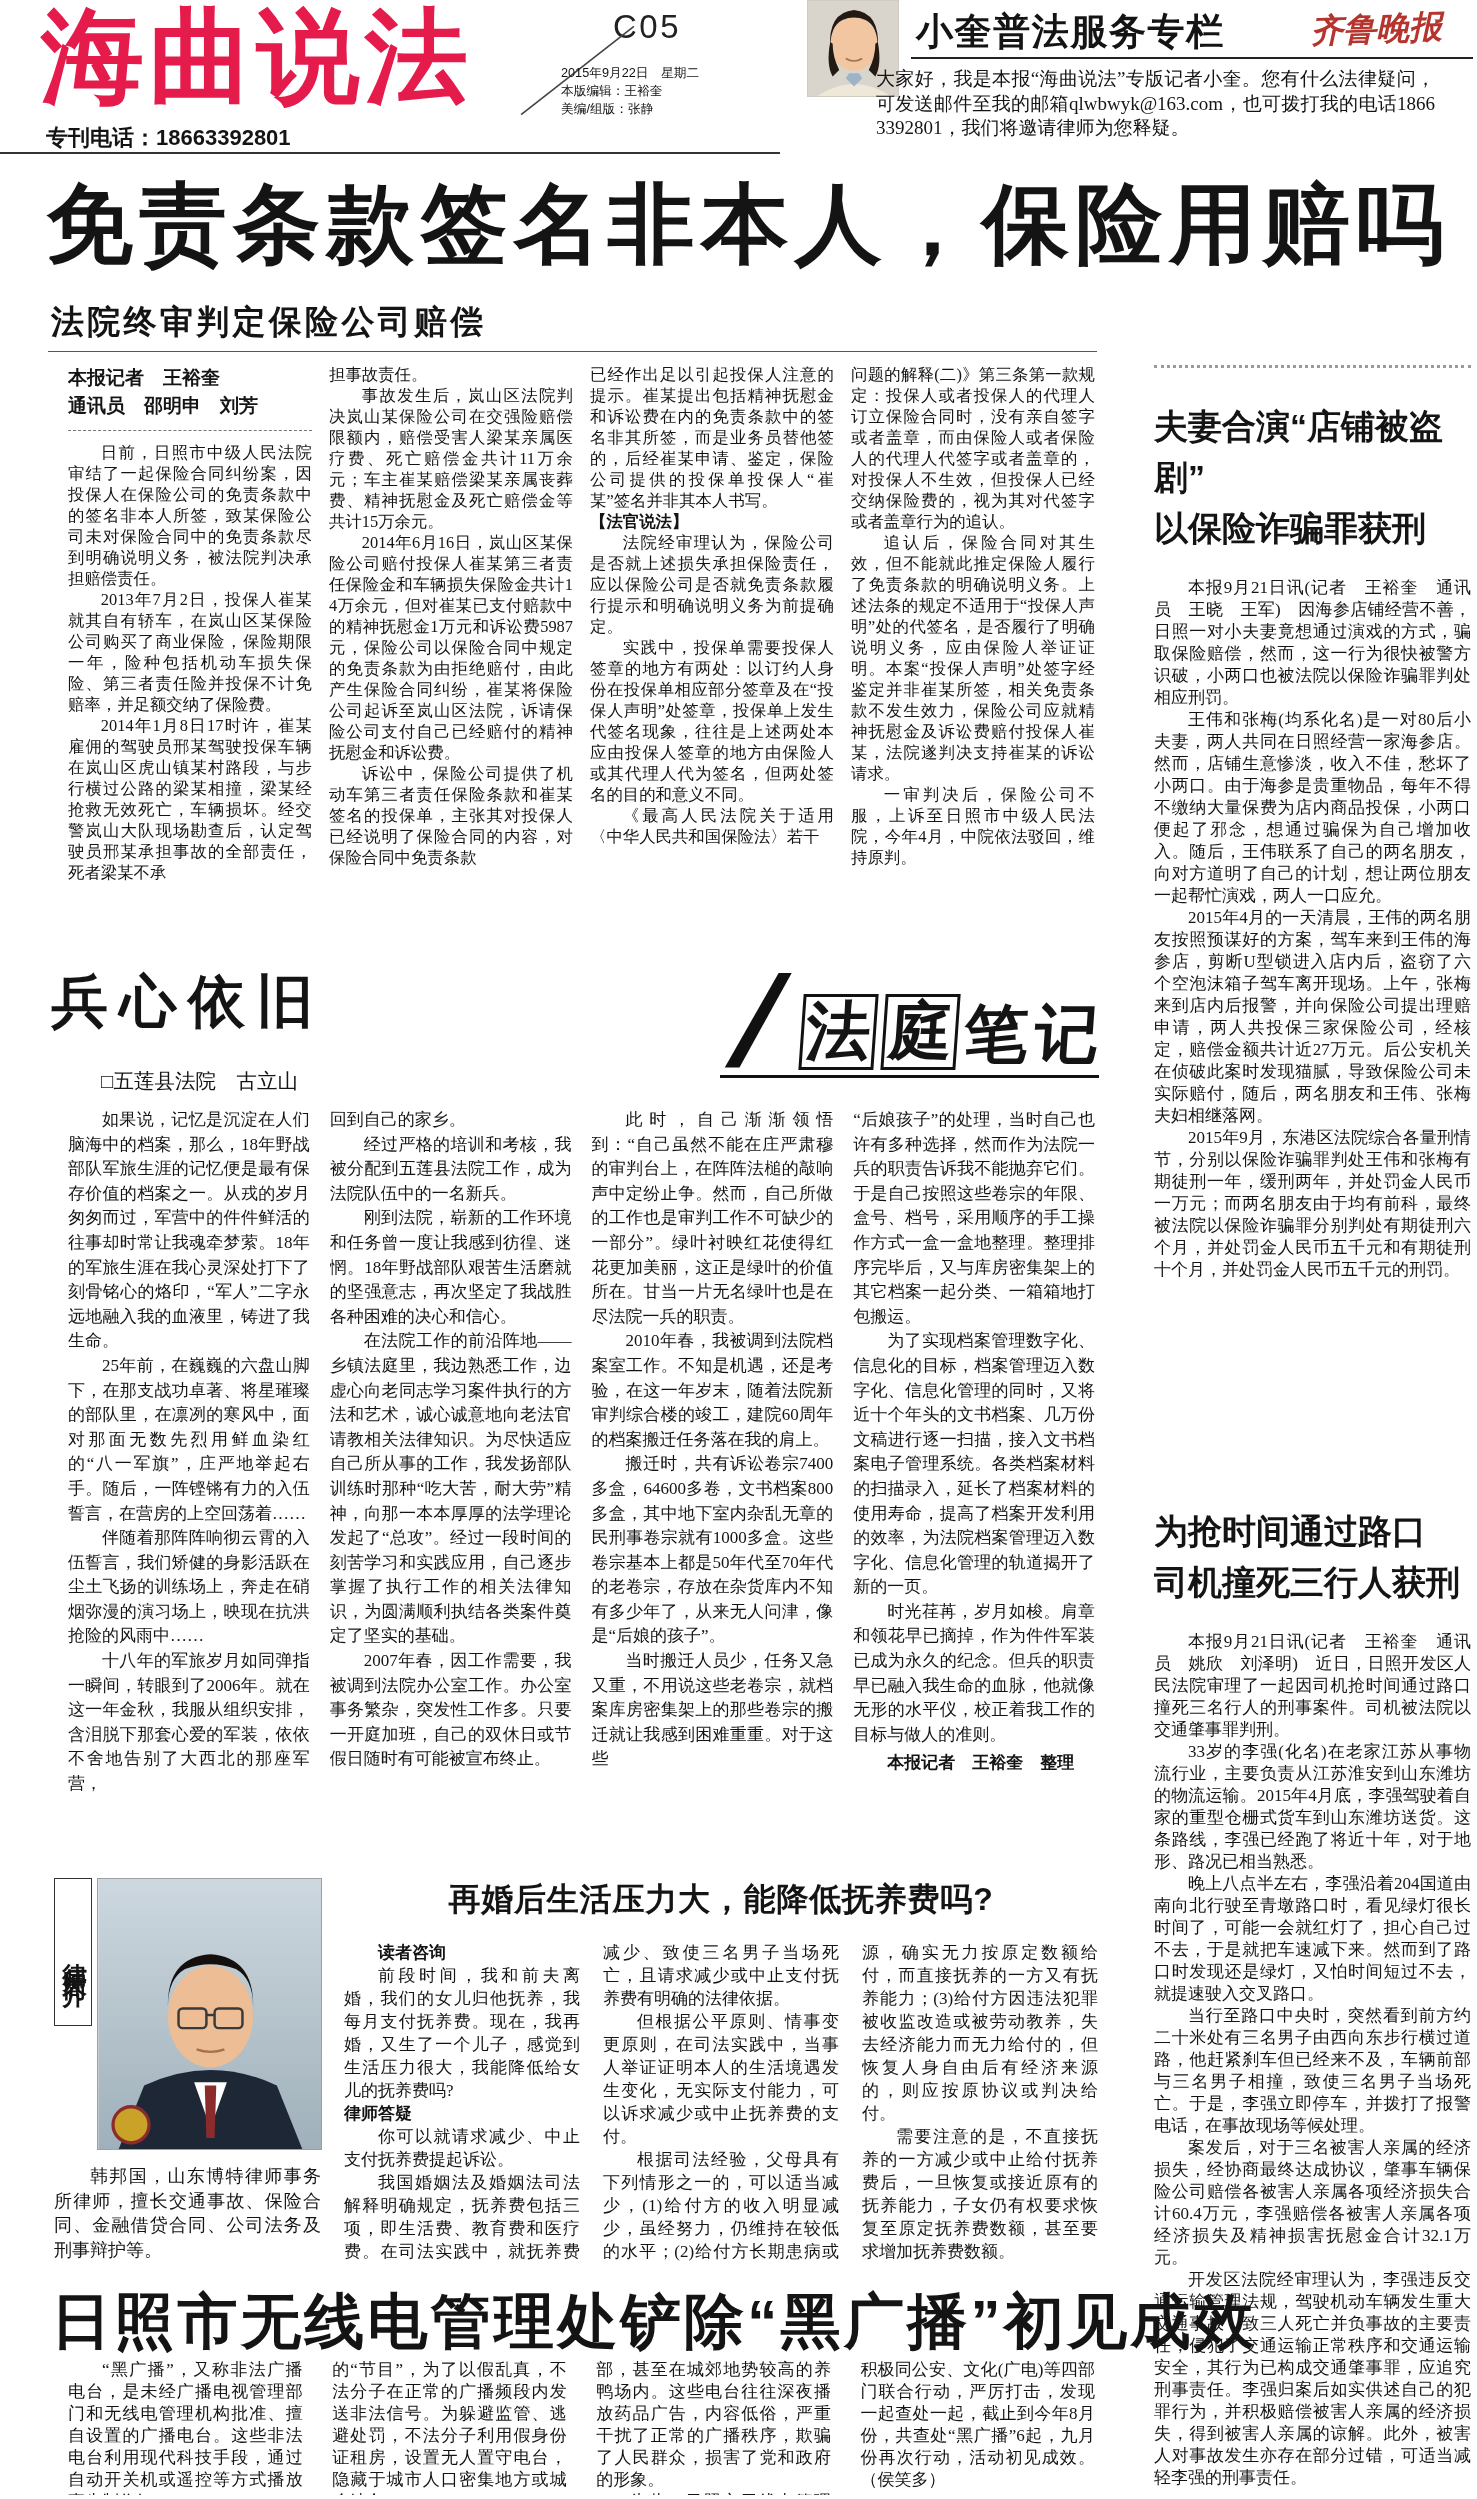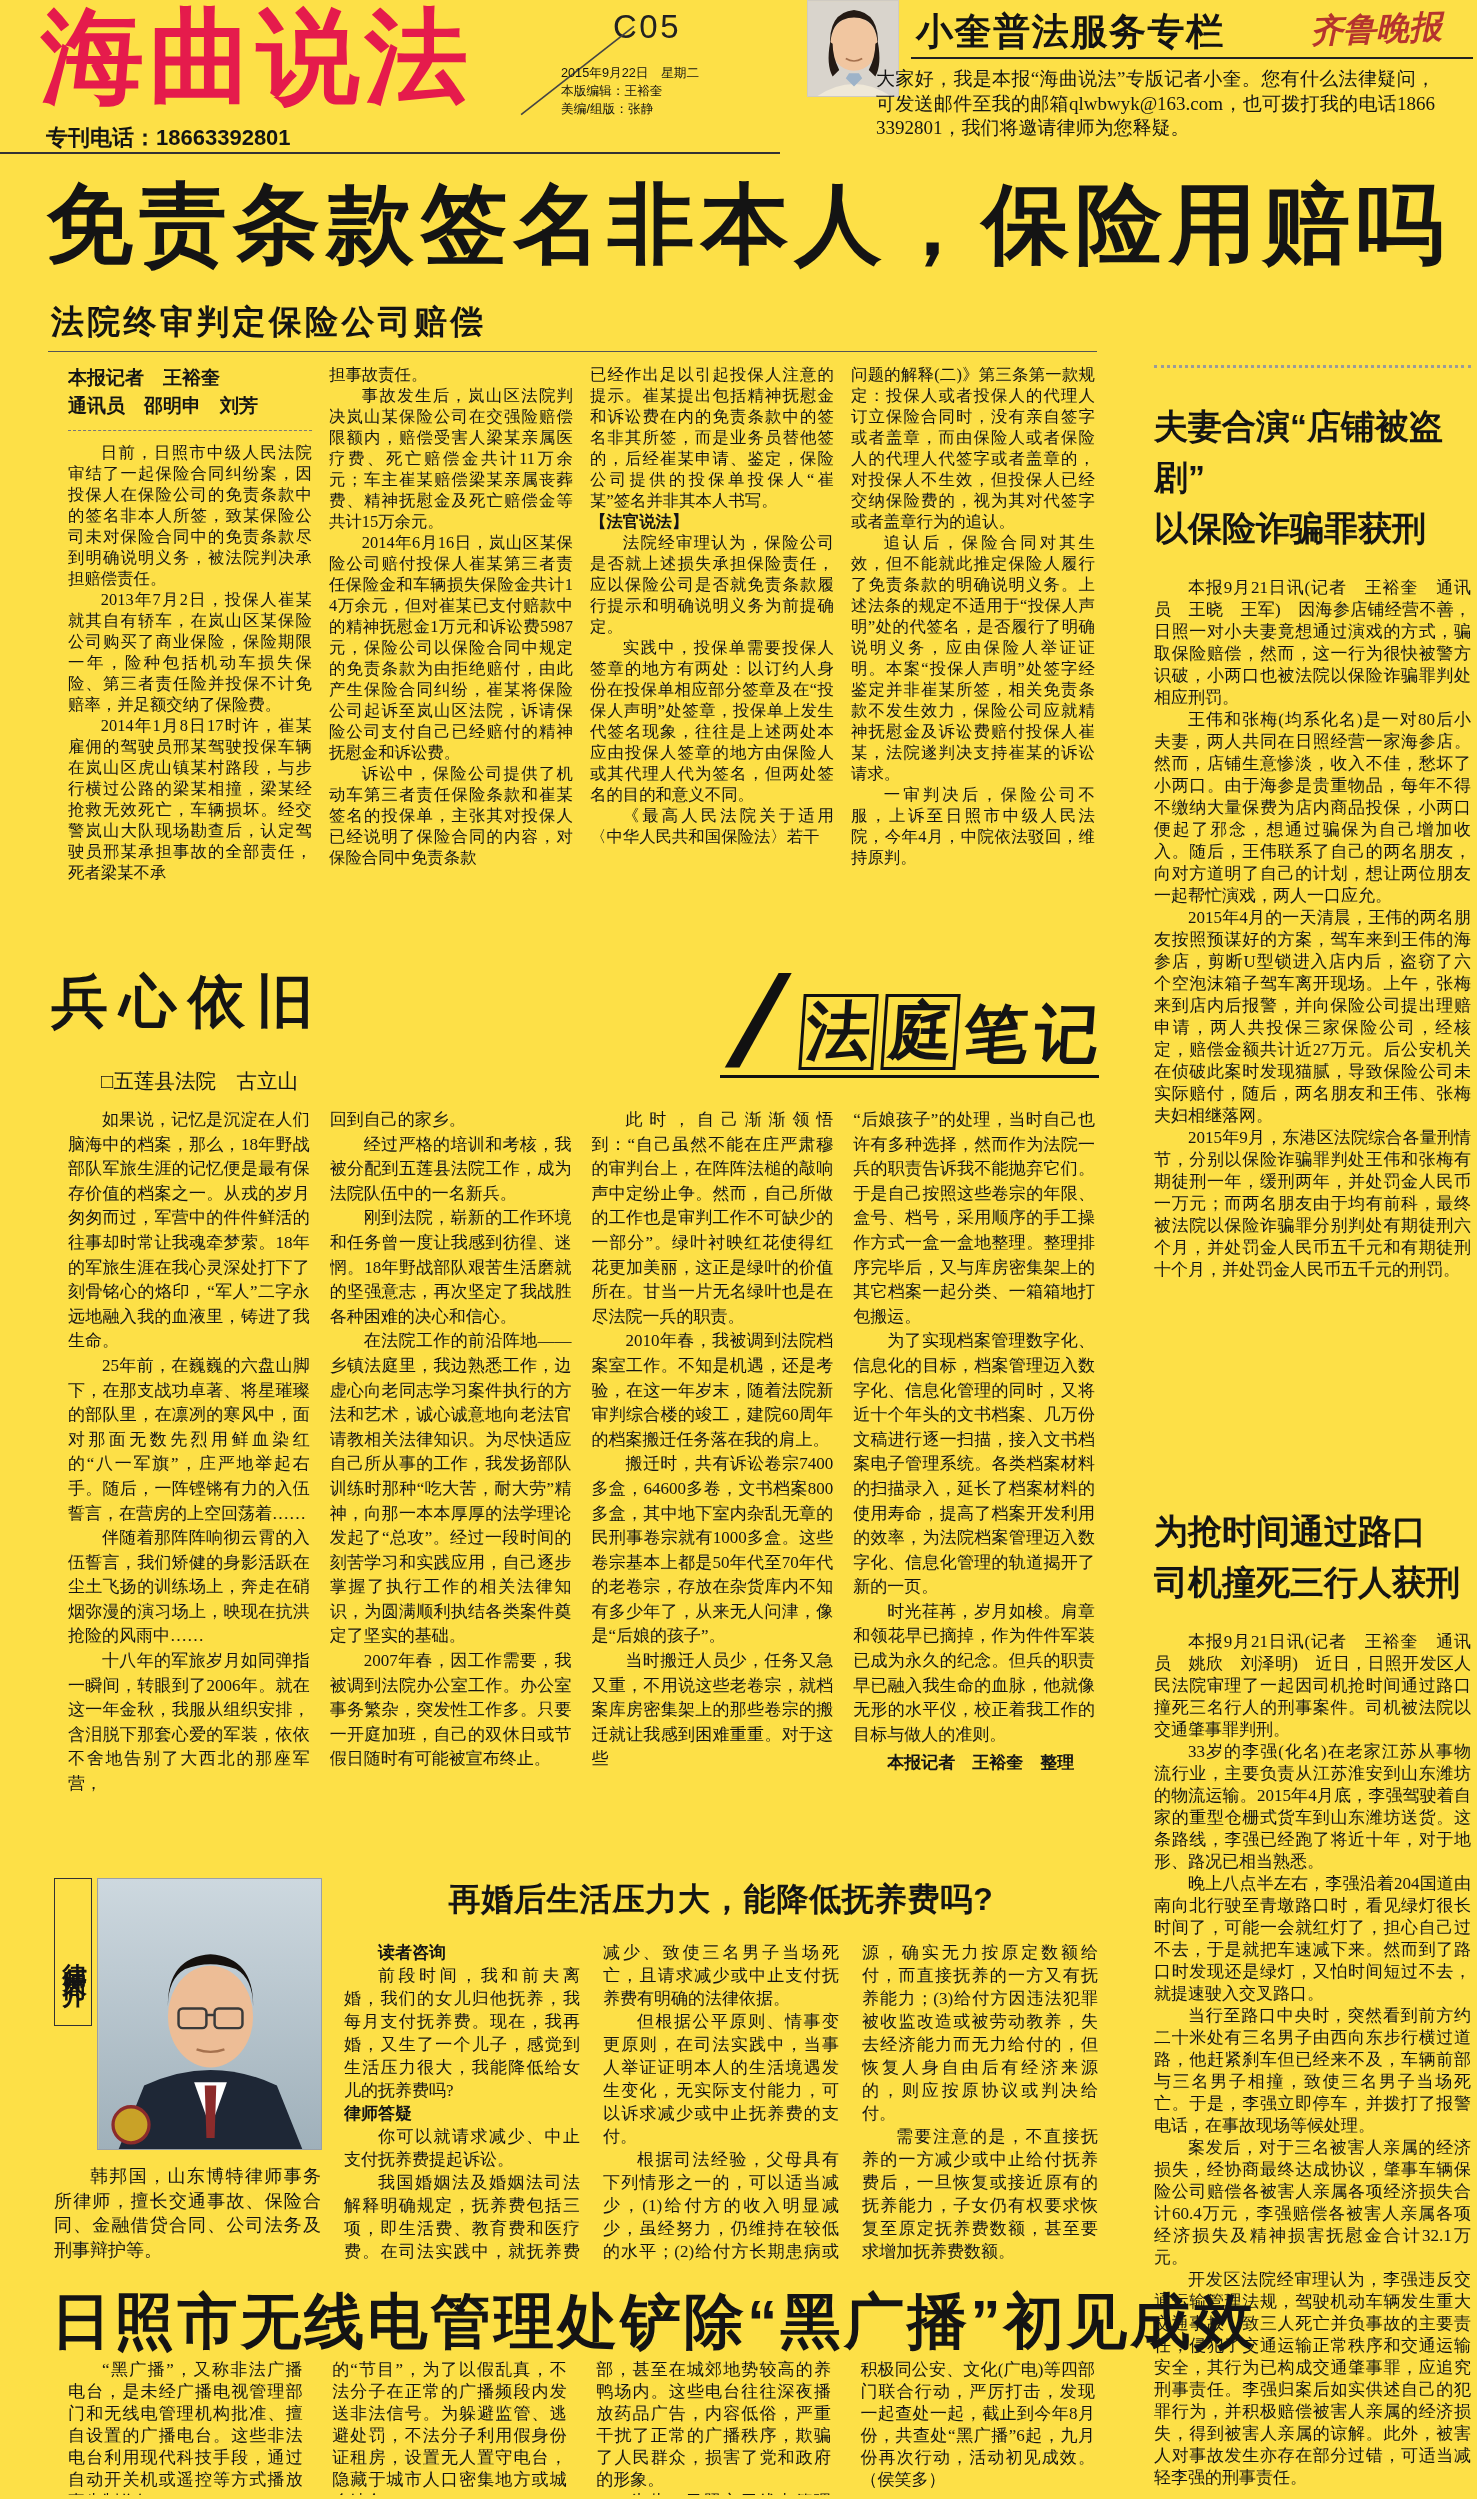--- a/index.html
+++ b/index.html
@@ -1,18 +1,18 @@
 <!DOCTYPE html>
 <html style="font-size:13px"><head>
 <meta charset="utf-8">
 <style>
   * { margin:0; padding:0; box-sizing:border-box; }
   html,body { background:#d9d9d9; }
   body { font-family:"Liberation Serif","DejaVu Serif",serif; color:#141414; }
-  #page { position:relative; width:1478px; height:2500px; background:#fde047; margin:0 auto; overflow:hidden; }
+  #page { position:relative; width:1478px; height:2500px; background:#ffffff; margin:0 auto; overflow:hidden; }
   .hei { font-family:"Liberation Sans","DejaVu Sans",sans-serif; }
   .abs { position:absolute; }
 
   
   .masthead { left:41px; top:3.3px; font-size:103px; line-height:1.05; font-weight:900; letter-spacing:4.9px; }
   .phone-line { left:46px; top:123px; font-size:22px; font-weight:700; }
   .page-number { left:613px; top:8.2px; font-size:33px; letter-spacing:2.5px; color:#222; }
   .diag { left:516px; top:23px; width:123px; height:94px; }
   .date-block { left:561px; top:64px; font-size:12.7px; line-height:18px; color:#111; }
   .reporter-photo { left:807px; top:0; width:92px; height:97px; border:0.8px solid #cfcac2; overflow:hidden; }

